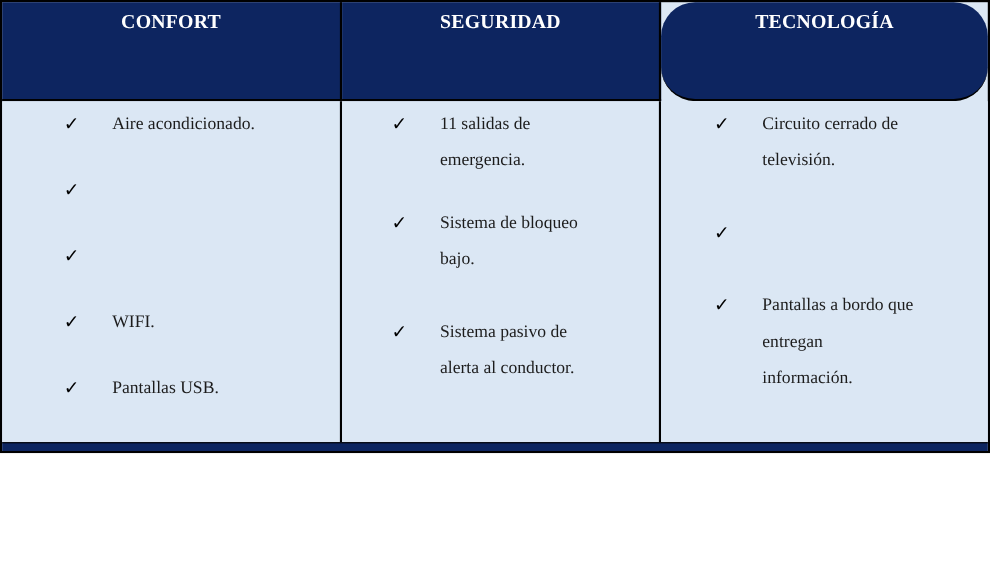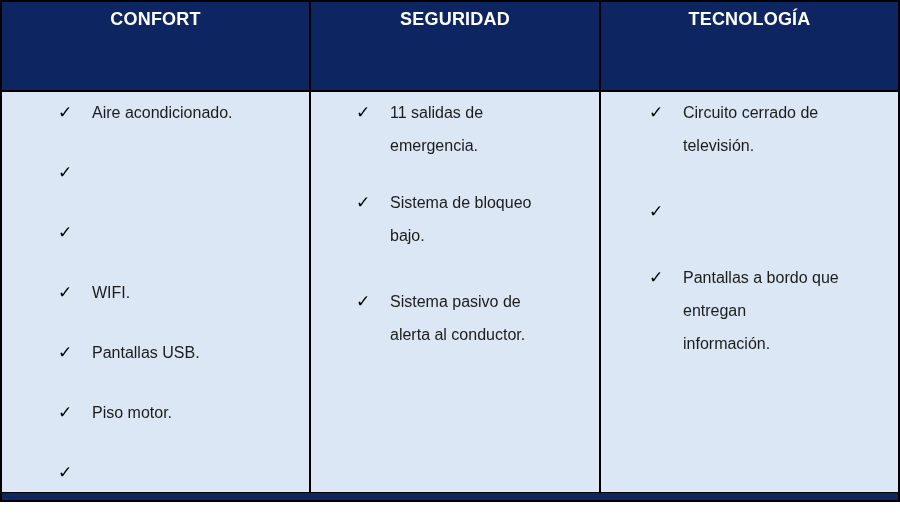--- a/index.html
+++ b/index.html
@@ -5,43 +5,44 @@
   :root{
     --header-bg:#0d2560;
     --body-bg:#dbe7f4;
     --header-text:#ffffff;
     --body-text:#1c1c1c;
     --border:#000000;
   }
   html,body{margin:0;padding:0;background:#ffffff;}
   body{font-family:"Liberation Sans","DejaVu Sans",sans-serif;}
   .frame{
-    width:900px;height:502px;
+    width:900px;height:412px;
     box-sizing:border-box;
     border:2px solid var(--border);
     display:grid;
     grid-template-columns:309px 290px 1fr;
     grid-template-rows:90px 1fr 8px;
     background:var(--body-bg);
+    font-family:Liberation Serif, serif;
   }
   .hcell{
     background:var(--header-bg);
     color:var(--header-text);
     font-weight:bold;
     font-size:18px;
     letter-spacing:.2px;
     display:flex;
     justify-content:center;
     align-items:flex-start;
     padding-top:7px;
     box-sizing:border-box;
     border-bottom:2px solid var(--border);
     border-right:2px solid var(--border);
   }
-  .hcell.last{border-right:none;}
+  .hcell.last{border-right:none;border-radius:31px;}
   .bcell{
     background:var(--body-bg);
     color:var(--body-text);
     font-size:16px;
     box-sizing:border-box;
     border-right:2px solid var(--border);
     padding-top:4px;
     padding-right:8px;
     overflow:hidden;
   }
@@ -60,20 +61,21 @@
   .col-2 .item{margin-bottom:33px;}
   .check{
     flex:0 0 34px;
     font-size:17px;
     color:#000000;
     line-height:33px;
   }
   .itext{
     white-space:pre-line;
     line-height:33px;
+    margin-left:10px;
   }
   .footer{
     grid-column:1 / -1;
     background:var(--header-bg);
     border-top:1px solid var(--border);
   }
 </style>
 </head>
 <body>
 

